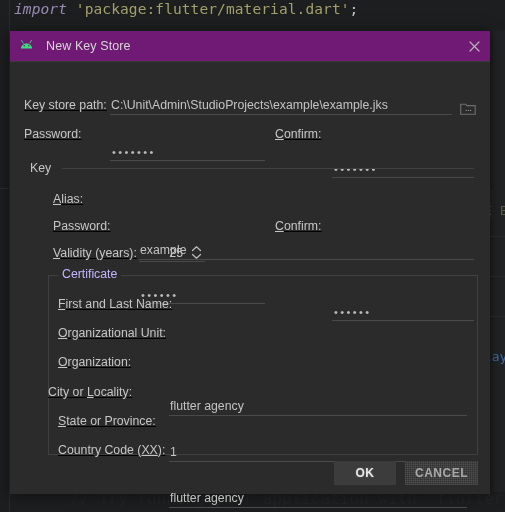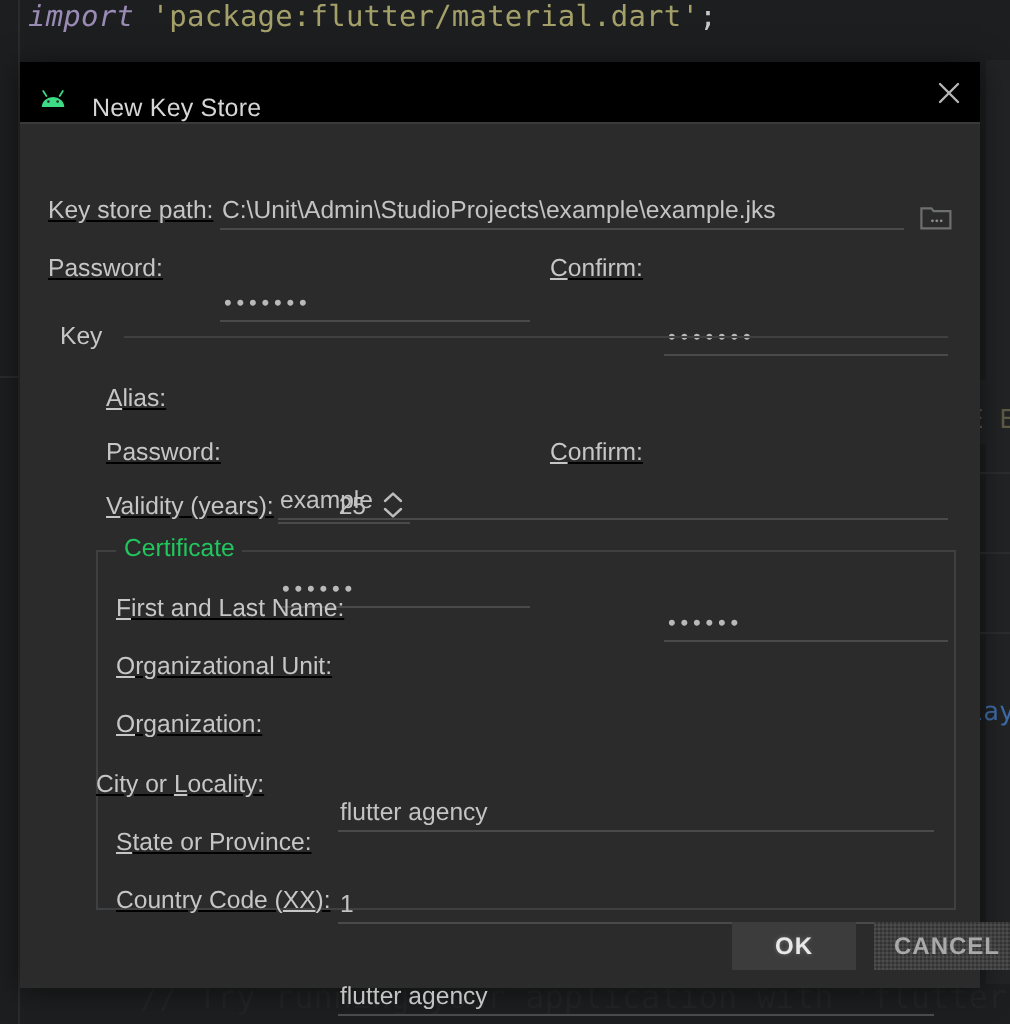--- a/index.html
+++ b/index.html
@@ -83,23 +83,23 @@
     top: 31px;
     width: 480px;
     height: 462px;
     background: #2b2b2b;
     box-shadow: 0 2px 14px rgba(0,0,0,0.55);
   }
 
   .titlebar {
     position: relative;
     height: 30px;
-    background: #000000;
+    background: #701a75;
     display: flex;
-    align-items: flex-end;
+    align-items: center;
     border-bottom: 1px solid #3a3a3b;
   }
   .android-icon {
     margin-left: 9px;
     width: 19px;
     height: 19px;
     display: block;
   }
   .title-text {
     margin-left: 8px;
@@ -225,38 +225,37 @@
     width: 430px;
     height: 180px;
     border: 1px solid #3f4041;
     box-sizing: border-box;
   }
   .cert-legend {
     position: absolute;
     left: 48px;
     top: 205px;
     font-size: 12.3px;
-    color: #22c55e;
+    color: #c4b5fd;
     background: #2b2b2b;
     padding: 0 4px;
   }
 
   
   .btn {
     position: absolute;
     height: 24px;
     font-size: 12px;
     letter-spacing: 0.5px;
     display: flex;
     align-items: center;
     justify-content: center;
     cursor: pointer;
     border: none;
     box-sizing: border-box;
-    margin-left: 32px;
   }
   .btn-ok {
     left: 324px;
     top: 399px;
     width: 62px;
     background: #3c3c3d;
     color: #e8e8e8;
     font-weight: bold;
     text-shadow: 0 0 2px rgba(255,255,255,0.25);
   }

